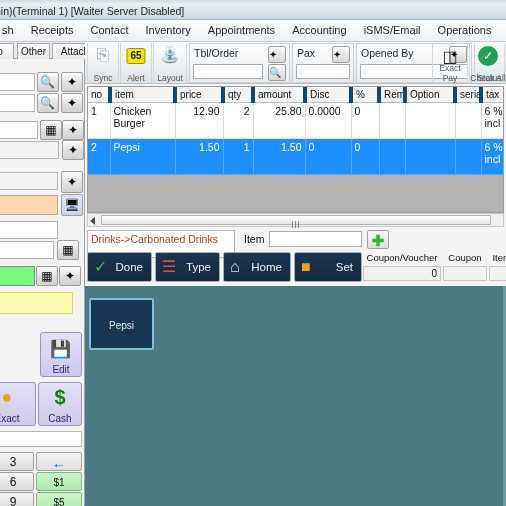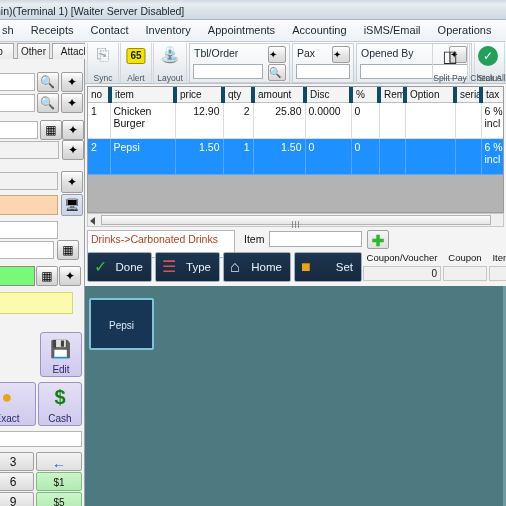--- a/index.html
+++ b/index.html
@@ -517,20 +517,20 @@
     <div class="totcell" style="left:404px; width:48px;"></div>
 
     <div class="tealpanel">
       <div class="prodbtn">Pepsi</div>
     </div>
     <div class="rbar"></div>
   </div>
 
   <div style="position:absolute; left:432px; top:43px; width:36px; height:40px; border-left:1px solid #d3d8dd; border-right:1px solid #d3d8dd; text-align:center;">
     <span style="position:absolute;left:50%;top:4px;transform:translateX(-50%);font-size:16px;color:#2b2b2b;">◫</span>
-    <span style="position:absolute;bottom:0;left:0;right:0;font-size:8.5px;color:#4a5560;">Split Pay</span>
+    <span style="position:absolute;bottom:0;left:0;right:0;font-size:8.5px;color:#4a5560;">Exact Pay</span>
   </div>
   <div style="position:absolute; left:469px; top:43px; width:37px; height:40px; border-left:1px solid #d3d8dd; text-align:center;">
     <span style="position:absolute;left:50%;top:3px;transform:translateX(-50%);width:20px;height:20px;border-radius:50%;background:#21a05a;color:#fff;font-size:12px;line-height:20px;">✓</span>
     <span style="position:absolute;bottom:0;left:0;right:0;font-size:8.5px;color:#4a5560;margin-top:12px;">Check All</span>
   </div>
 
 </div>
 
 </body></html>

